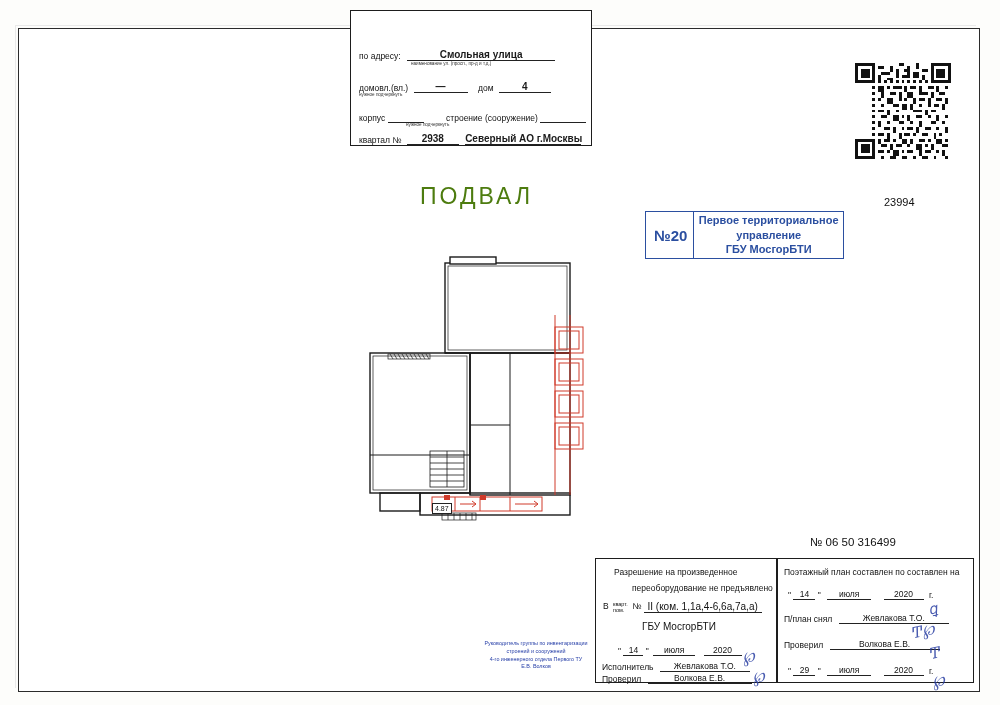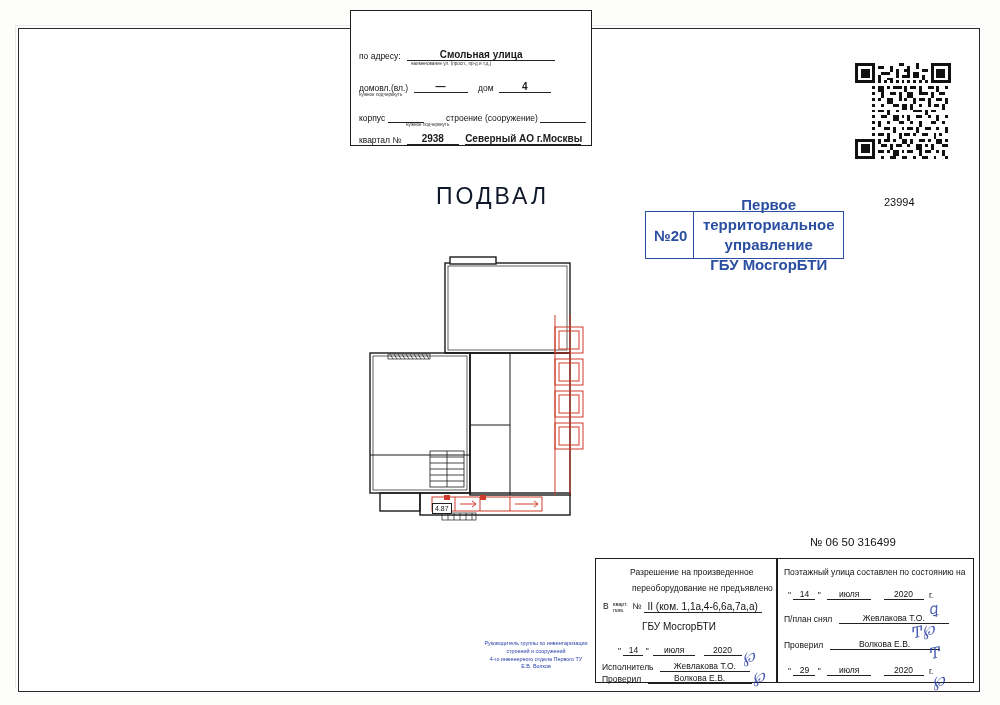--- a/index.html
+++ b/index.html
@@ -80,22 +80,21 @@
     letter-spacing: 0;
     line-height: 1;
   }
 
   
   .podval {
     position: absolute;
     left: 420px; top: 183px;
     font-size: 23px;
     letter-spacing: 3px;
-    color: #0f172a;
-    margin-left: 16px;
+    color: #4d7c0f;
   }
 
   
   .qr {
     position: absolute;
     left: 855px; top: 63px;
     width: 96px; height: 96px;
   }
   .qr-num {
     position: absolute;
@@ -120,21 +119,21 @@
     font-weight: bold;
     padding: 0 6px 0 8px;
     border-right: 1px solid #2b4fa0;
     height: 100%;
     display: flex;
     align-items: center;
   }
   .stamp-text {
     flex: 1;
     text-align: center;
-    font-size: 15px;
+    font-size: 11px;
     font-weight: bold;
     line-height: 1.35;
   }
 
   
   .plan {
     position: absolute;
     left: 360px; top: 255px;
     width: 260px; height: 285px;
   }
@@ -518,21 +517,21 @@
   <div class="doc-num">№ 06 50 316499</div>
 
   <div class="mgr-note">
     <div>Руководитель группы по инвентаризации</div>
     <div>строений и сооружений</div>
     <div>4-го инженерного отдела Первого ТУ</div>
     <div>Е.В. Волков</div>
   </div>
 
   <div class="bbox" id="permit-box">
-    <div class="bline" style="left:18px; top:8px;margin-left:16px;">Разрешение на произведенное</div>
+    <div class="bline" style="left:18px; top:8px;">Разрешение на произведенное</div>
     <div class="bline" style="left:28px; top:24px;margin-left:8px;">переоборудование не предъявлено</div>
     <div class="bline" style="left:7px; top:42px;">
       <span>В</span>
       <span style="display:inline-block; font-size:5.5px; line-height:1.1; vertical-align:middle; text-align:left; margin:0 2px;">
         <span style="display:block;">кварт.</span>
         <span style="display:block;">пом.</span>
       </span>
       <span>№</span>
       <span class="ul" style="width:118px; font-size:10px;">II (ком. 1,1а,4-6,6а,7а,а)</span>
     </div>
@@ -548,21 +547,21 @@
       <span>Исполнитель</span>
       <span class="ul" style="width:90px; margin-left:4px;">Жевлакова Т.О.</span>
     </div>
     <div class="bline" style="left:6px; top:114px;">
       <span>Проверил</span>
       <span class="ul" style="width:104px; margin-left:4px;">Волкова Е.В.</span>
     </div>
   </div>
 
   <div class="bbox" id="state-box">
-    <div class="bline" style="left:6px; top:8px;">Поэтажный улица составлен по состоянию на</div>
+    <div class="bline" style="left:6px; top:8px;">Поэтажный план составлен по составлен на</div>
     <div class="bline" style="left:10px; top:30px;">
       <span>"</span>
       <span class="ul" style="width:22px;">14</span>
       <span>"</span>
       <span class="ul" style="width:44px; margin-left:4px;">июля</span>
       <span class="ul" style="width:40px; margin-left:10px;">2020</span>
       <span style="margin-left:3px;">г.</span>
     </div>
     <div class="bline" style="left:6px; top:54px;">
       <span>П/план снял</span>

